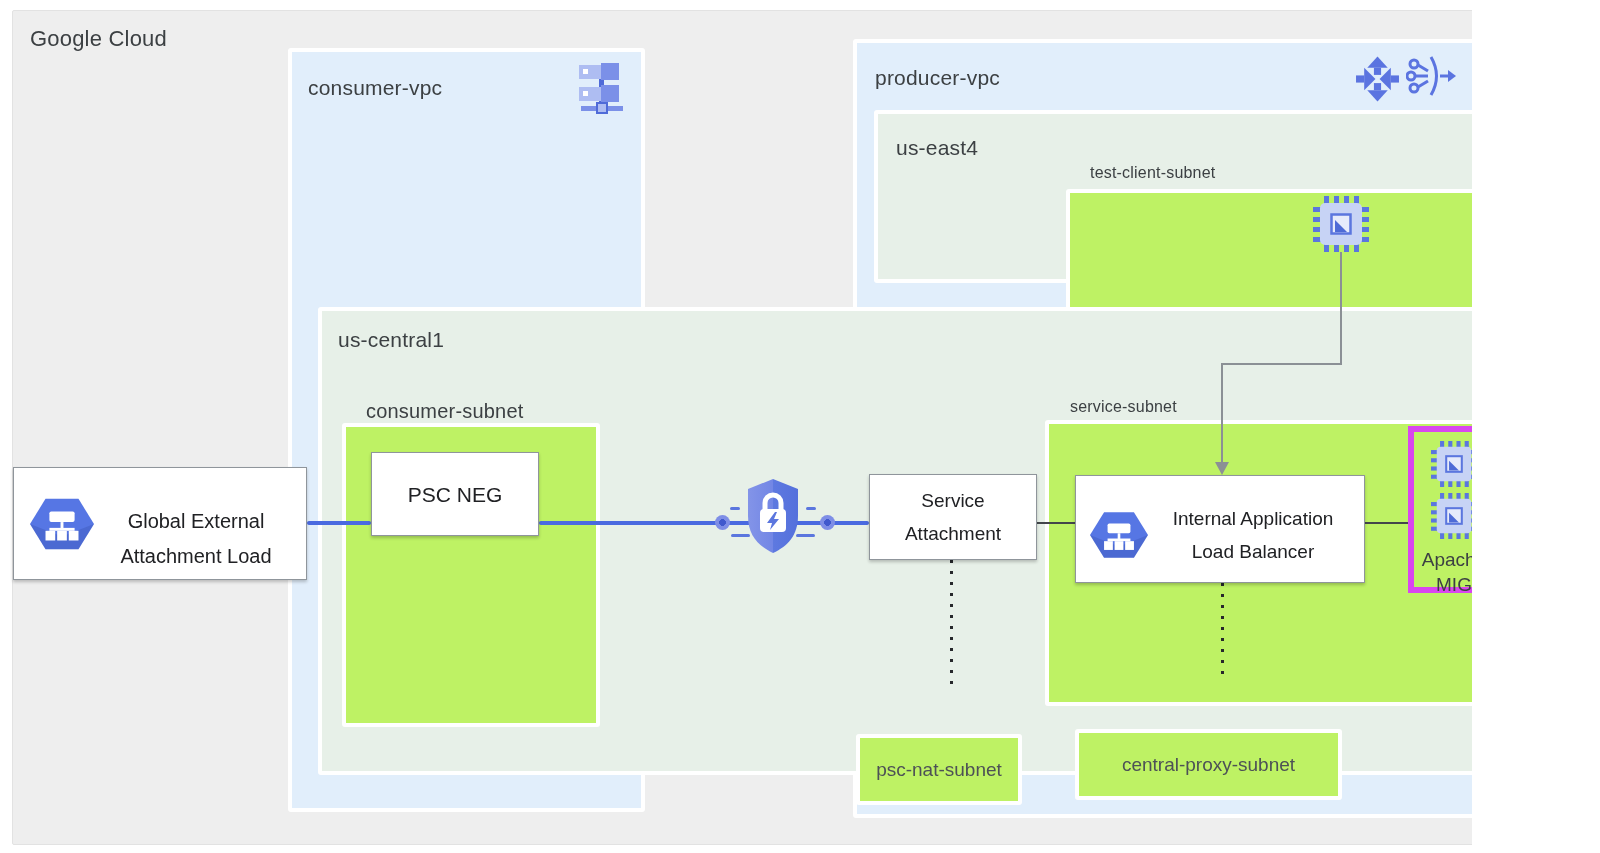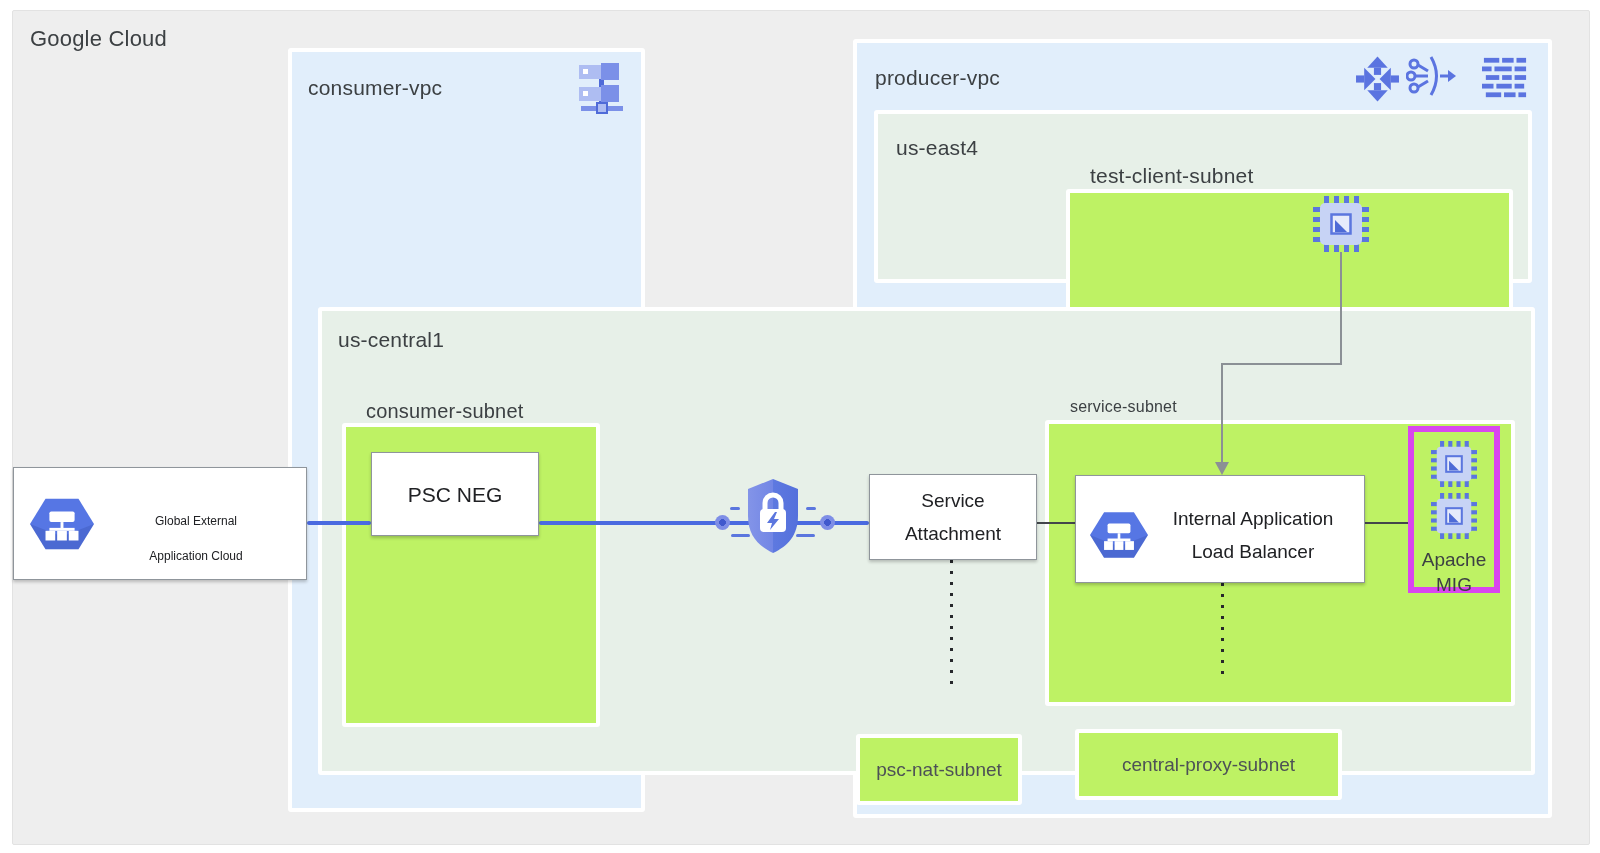--- a/index.html
+++ b/index.html
@@ -1,17 +1,17 @@
 <!DOCTYPE html>
 <html><head>
 <meta charset="utf-8">
 <style>
   html,body{margin:0;padding:0;background:#ffffff;}
   body{font-family:"Liberation Sans", sans-serif; -webkit-font-smoothing:antialiased;}
-  .stage{position:relative;width:1600px;height:853px;background:#ffffff;overflow:hidden;}
+  .stage{position:relative;width:1472px;height:853px;background:#ffffff;overflow:hidden;}
   .abs{position:absolute;box-sizing:border-box;}
 
   
   .gcloud{background:#eeeeee;border:1px solid #e2e2e2;border-radius:2px;}
   .card{border:4px solid #ffffff;border-radius:3px;}
   .vpc{background:#e1eefb;}
   .region{background:#e7f0e8;}
   .subnet{background:#bef264;margin-top:48px;}
 
   .zone-label{color:#3c4043;font-size:21px;letter-spacing:.2px;white-space:nowrap;}
@@ -48,21 +48,21 @@
   <div class="abs card vpc" style="left:288px;top:48px;width:357px;height:764px;"></div>
   <div class="abs zone-label" style="left:308px;top:76px;">consumer-vpc</div>
 
   <div class="abs card vpc" style="left:853px;top:39px;width:699px;height:779px;"></div>
   <div class="abs zone-label" style="left:875px;top:66px;">producer-vpc</div>
 
   <div class="abs card region" style="left:874px;top:110px;width:658px;height:173px;"></div>
   <div class="abs zone-label" style="left:896px;top:136px;">us-east4</div>
 
   <div class="abs card subnet" style="left:1066px;top:141px;width:447px;height:124px;"></div>
-  <div class="abs zone-label" style="left:1090px;top:164px;font-size:21px;">test-client-subnet</div>
+  <div class="abs zone-label" style="left:1090px;top:164px;font-size:16px;">test-client-subnet</div>
 
   <div class="abs card region" style="left:318px;top:307px;width:1217px;height:468px;"></div>
   <div class="abs zone-label" style="left:338px;top:328px;">us-central1</div>
 
   <div class="abs card subnet" style="left:342px;top:375px;width:258px;height:304px;"></div>
   <div class="abs zone-label" style="left:366px;top:400px;font-size:20px;">consumer-subnet</div>
 
   <div class="abs card subnet" style="left:1045px;top:372px;width:470px;height:286px;"></div>
   <div class="abs zone-label" style="left:1070px;top:398px;font-size:16px;">service-subnet</div>
 
@@ -187,23 +187,23 @@
         <g fill="#ffffff">
           <rect x="20" y="16" width="26" height="11" rx="2"></rect>
           <rect x="31.5" y="27" width="3" height="7"></rect>
           <rect x="20" y="33" width="26" height="3"></rect>
           <rect x="16" y="36" width="10" height="10"></rect>
           <rect x="28" y="36" width="10" height="10"></rect>
           <rect x="40" y="36" width="10" height="10"></rect>
         </g>
       </svg>
     </span>
-    <div class="node-text" style="flex:1;font-size:12px;line-height:35px;margin-top:30px;">
+    <div class="node-text" style="flex:1;font-size:20px;line-height:35px;margin-top:30px;">
       <div>Global External</div>
-      <div>Application Cloud</div>
+      <div>Attachment Load</div>
     </div>
   </div>
 
   <div class="abs node" style="left:371px;top:452px;width:168px;height:84px;">
     <span class="node-text" style="font-size:21px;">PSC NEG</span>
   </div>
 
   <div class="abs" style="left:745px;top:478px;">
     <svg width="56" height="76" viewBox="0 0 56 76">
       <defs>

